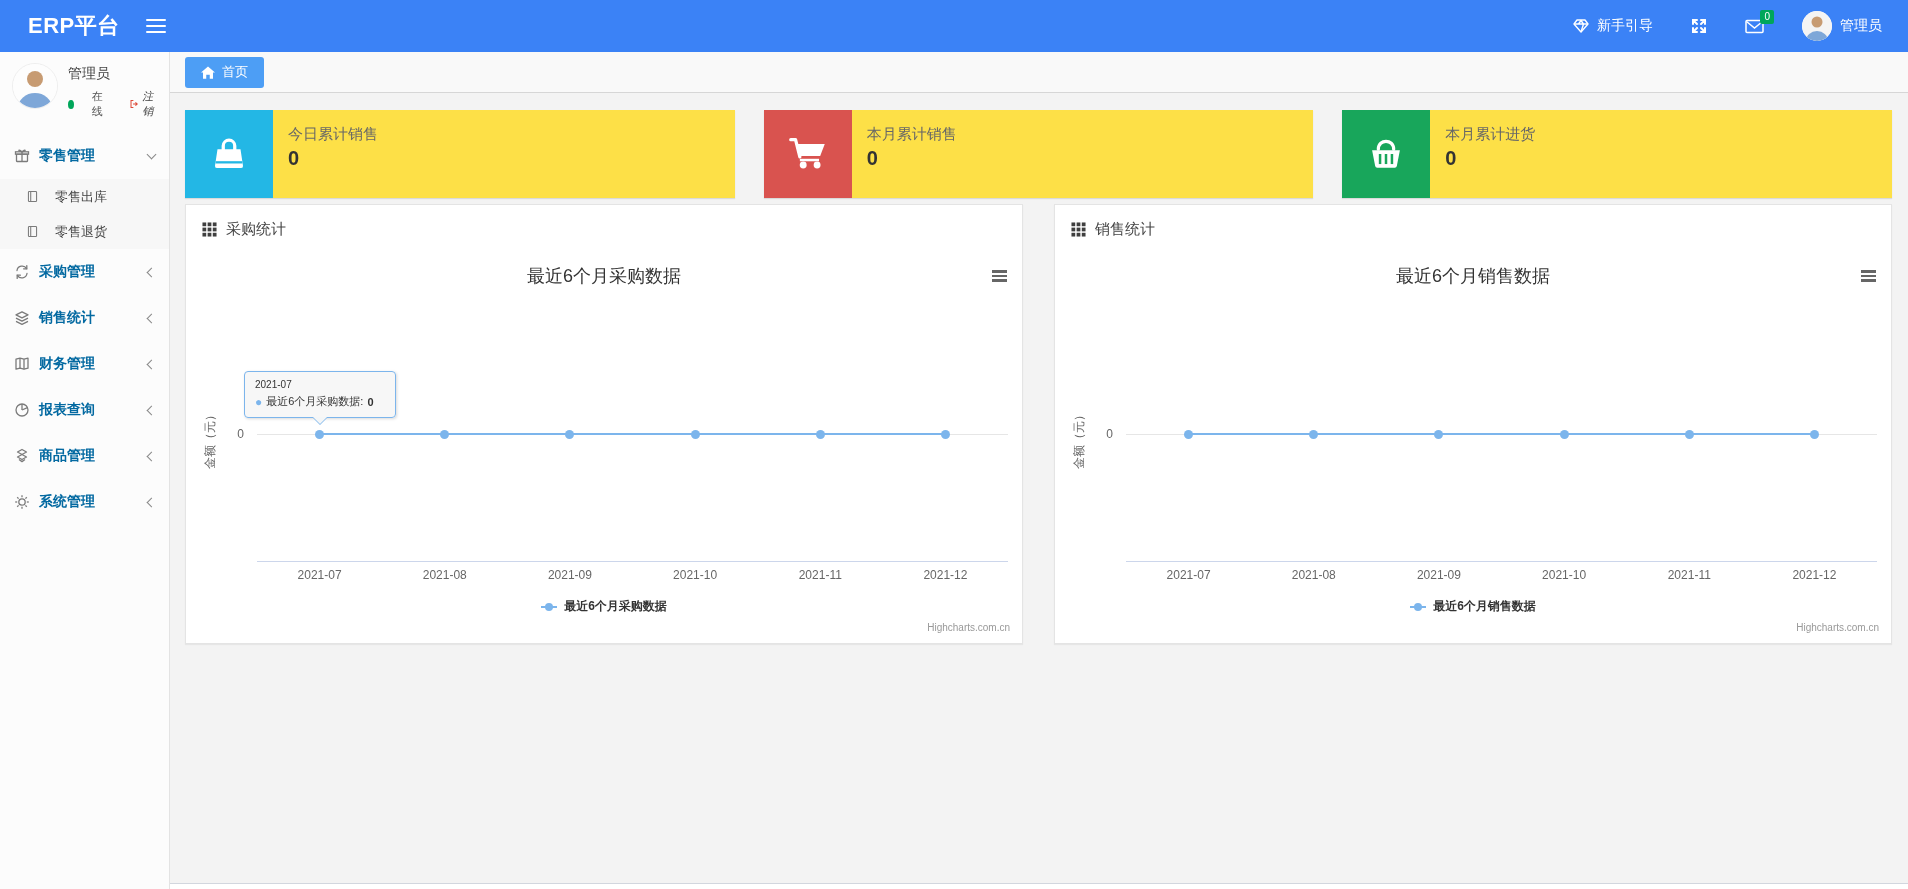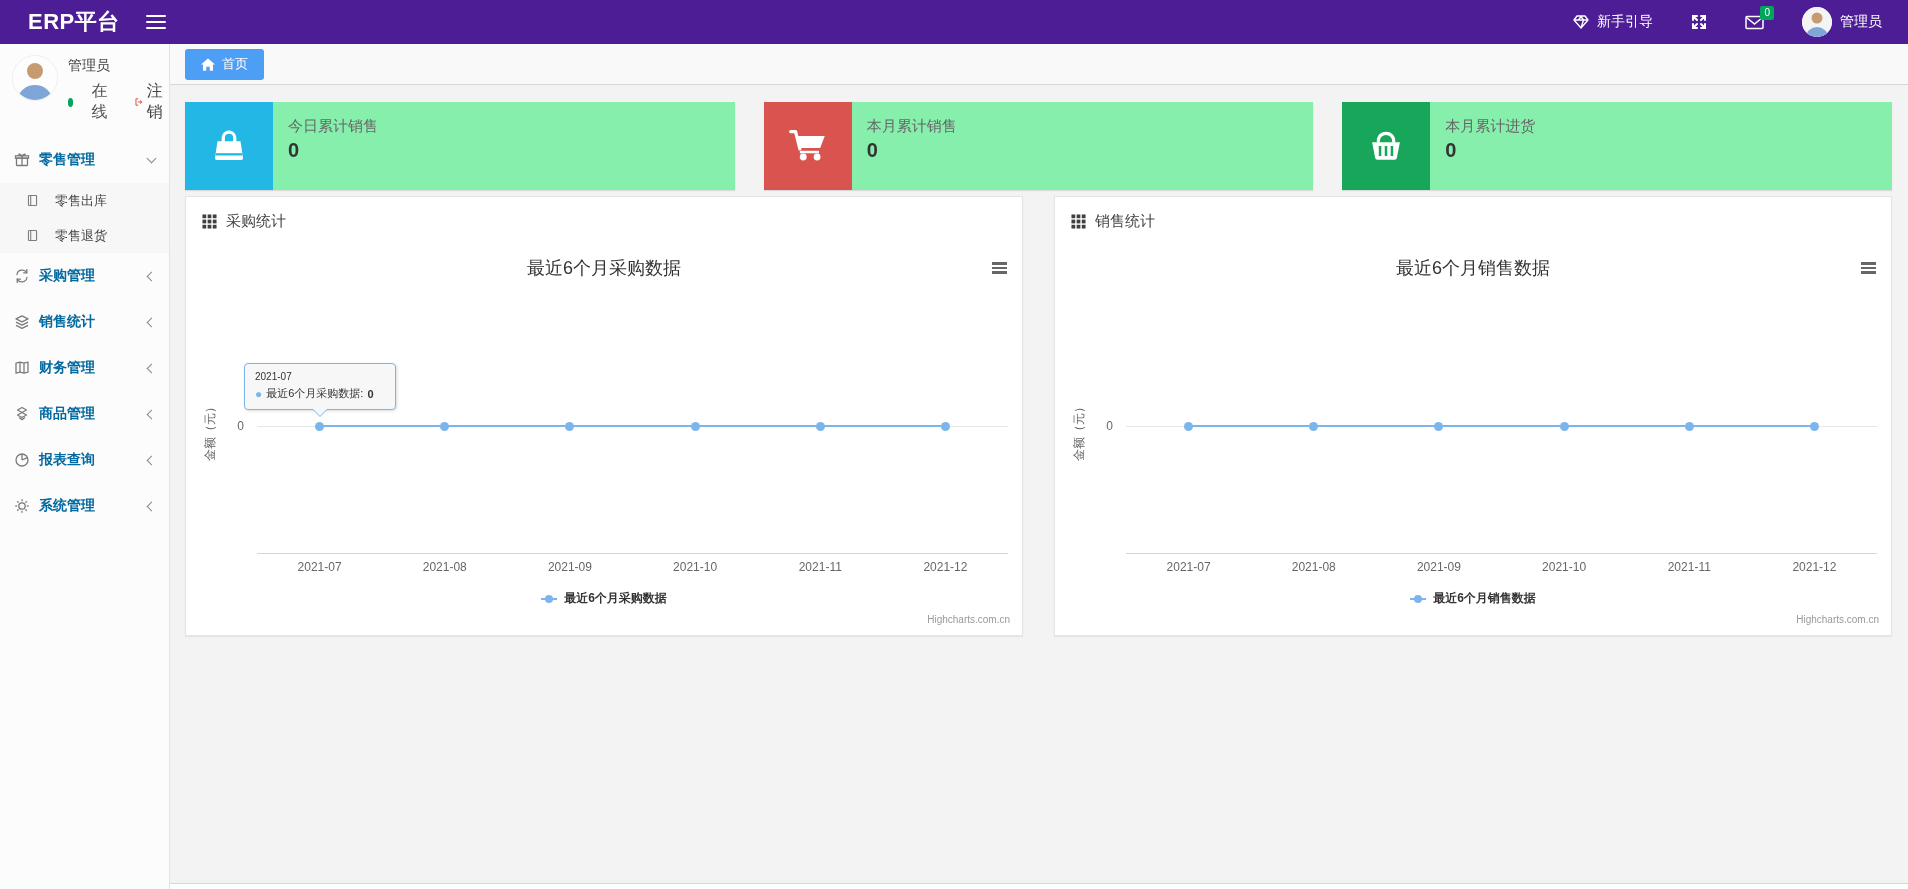--- a/index.html
+++ b/index.html
@@ -1,42 +1,42 @@
 <!DOCTYPE html>
 <html><head>
 <meta charset="utf-8">
 <style>
   * { margin:0; padding:0; box-sizing:border-box; }
   html,body { width:1908px; height:889px; }
   body { font-family:"Liberation Sans","DejaVu Sans",sans-serif; background:#f3f3f3; overflow:hidden; }
   .app { width:1908px; height:889px; display:flex; flex-direction:column; }
 
   
-  .topbar { height:44px; background:#4c1d95; display:flex; align-items:center; color:#fff; flex:0 0 auto; }
+  .topbar { height:52px; background:#3b82f6; display:flex; align-items:center; color:#fff; flex:0 0 auto; }
   .brand { font-size:22px; font-weight:bold; padding:0 26px 0 28px; letter-spacing:0.5px; }
   .burger { width:20px; cursor:pointer; }
   .burger span { display:block; height:2.5px; background:#fff; margin:3.5px 0; border-radius:1px; }
   .topbar-right { margin-left:auto; display:flex; align-items:center; gap:38px; padding-right:26px; }
   .top-item { display:flex; align-items:center; gap:8px; font-size:14px; cursor:pointer; }
   .mail-wrap { position:relative; cursor:pointer; }
   .mail-badge { position:absolute; top:-9px; right:-10px; background:#00a65a; color:#fff; font-size:10px; line-height:1; padding:2px 4px; border-radius:2px; }
   .avatar { width:30px; height:30px; border-radius:50%; background:#fff; overflow:hidden; flex:0 0 auto; }
 
   
   .body-row { flex:1; display:flex; min-height:0; }
 
   
   .sidebar { width:170px; background:#fcfcfc; border-right:1px solid #e3e3e3; flex:0 0 auto; }
   .user-panel { display:flex; align-items:flex-start; padding:11px 12px 10px 12px; gap:10px; }
   .user-avatar { width:46px; height:46px; border-radius:50%; overflow:hidden; background:#fff; border:1px solid #eee; flex:0 0 auto; }
   .user-meta { padding-top:2px; }
   .user-name { font-size:14px; color:#444; margin-bottom:6px; }
-  .user-status { display:flex; align-items:center; gap:18px; font-size:16px; color:#555;justify-content:center; }
+  .user-status { display:flex; align-items:center; gap:18px; font-size:11px; color:#555;justify-content:center; }
   .status-dot { width:9px; height:9px; border-radius:50%; background:#00a65a; display:inline-block; }
-  .logout-link { display:flex; align-items:center; gap:4px; color:#444; cursor:pointer; margin-left:6px; }
+  .logout-link { display:flex; align-items:center; gap:4px; color:#444; cursor:pointer; margin-left:6px;font-style:italic; }
 
   .menu { list-style:none; margin-top:4px; }
   .menu-item { display:flex; align-items:center; height:46px; padding:0 14px; cursor:pointer; color:#0369a1; }
   .menu-item .mi-icon { width:16px; height:16px; margin-right:9px; flex:0 0 auto; }
   .menu-item .mi-label { font-size:14px; font-weight:600; }
   .chev { margin-left:auto; width:7px; height:7px; border-right:1.6px solid #888; border-bottom:1.6px solid #888; flex:0 0 auto; }
   .chev-left { transform:rotate(135deg); }
   .chev-down { transform:rotate(45deg); margin-top:-3px; }
   .submenu { list-style:none; background:#f7f7f7; }
   .submenu-item { display:flex; align-items:center; height:35px; padding:0 14px 0 26px; cursor:pointer; color:#444; }
@@ -45,21 +45,21 @@
 
   
   .main-col { flex:1; display:flex; flex-direction:column; min-width:0; }
   .tabstrip { height:41px; background:#f9f9f9; border-bottom:1px solid #d6d6d6; display:flex; align-items:center; padding-left:15px; flex:0 0 auto;font-family:Liberation Serif, serif; }
   .tab-home { background:#4d9ef5; color:#fff; height:31px; display:flex; align-items:center; gap:7px; padding:0 16px; border-radius:3px; font-size:13px; cursor:pointer; }
 
   .content { flex:1; background:#f3f3f3; padding:17px 16px 0 15px; min-height:0; }
 
   
   .cards-row { display:flex; gap:29px; }
-  .card { flex:1; height:88px; background:#86efac; display:flex; box-shadow:0 1px 1px rgba(0,0,0,0.1); }
+  .card { flex:1; height:88px; background:#fde047; display:flex; box-shadow:0 1px 1px rgba(0,0,0,0.1); }
   .card-icon { width:88px; height:88px; display:flex; align-items:center; justify-content:center; flex:0 0 auto; }
   .ci-cyan { background:#23b7e5; } .ci-red { background:#d9534f; } .ci-green { background:#18a65b; } .ci-orange { background:#f0ad4e; }
   .card-body { padding:15px 0 0 15px; }
   .card-label { font-size:15px; color:#676767; }
   .card-value { font-size:20px; font-weight:bold; color:#333; margin-top:3px; }
 
   
   .panels-row { display:flex; gap:31px; margin-top:6px; }
   .panel { flex:1; height:440px; background:#fff; border:1px solid #e4e4e4; box-shadow:0 1px 1px rgba(0,0,0,0.05); }
   .panel-header { display:flex; align-items:center; gap:9px; padding:15px 16px 12px 16px; color:#444; font-size:15px; }
@@ -245,39 +245,39 @@
                 <line x1="6" y1="2.2" x2="6" y2="12.2"></line>
                 <line x1="10" y1="3.2" x2="10" y2="13.2"></line>
               </svg>
           </span>
           <span class="mi-label">财务管理</span>
           <span class="chev chev-left"></span>
         </li>
 
         <li class="menu-item">
           <span class="mi-icon">
+            <svg width="16" height="16" viewBox="0 0 16 16" fill="none" stroke="#7b7b7b" stroke-width="1.3">
+                <circle cx="8" cy="8" r="6"></circle>
+                <line x1="8" y1="8" x2="8" y2="2"></line>
+                <line x1="8" y1="8" x2="13.4" y2="5.6"></line>
+              </svg>
+          </span>
+          <span class="mi-label">报表查询</span>
+          <span class="chev chev-left"></span>
+        </li>
+
+        <li class="menu-item">
+          <span class="mi-icon">
             <svg width="16" height="16" viewBox="0 0 16 16" fill="none" stroke="#7b7b7b" stroke-width="1.3" stroke-linejoin="round">
                 <path d="M8 1.5 L12.5 4 8 6.5 3.5 4 z"></path>
                 <path d="M8 6.5 L12.5 9 8 11.5 3.5 9 z"></path>
                 <path d="M5 11.5 L8 13.6 11 11.5"></path>
               </svg>
           </span>
           <span class="mi-label">商品管理</span>
-          <span class="chev chev-left"></span>
-        </li>
-
-        <li class="menu-item">
-          <span class="mi-icon">
-            <svg width="16" height="16" viewBox="0 0 16 16" fill="none" stroke="#7b7b7b" stroke-width="1.3">
-                <circle cx="8" cy="8" r="6"></circle>
-                <line x1="8" y1="8" x2="8" y2="2"></line>
-                <line x1="8" y1="8" x2="13.4" y2="5.6"></line>
-              </svg>
-          </span>
-          <span class="mi-label">报表查询</span>
           <span class="chev chev-left"></span>
         </li>
 
 
         <li class="menu-item">
           <span class="mi-icon">
             <svg width="16" height="16" viewBox="0 0 16 16" fill="none" stroke="#7b7b7b" stroke-width="1.3">
                 <circle cx="8" cy="8" r="3.2"></circle>
                 <line x1="8" y1="1.2" x2="8" y2="3.2"></line>
                 <line x1="8" y1="12.8" x2="8" y2="14.8"></line>

